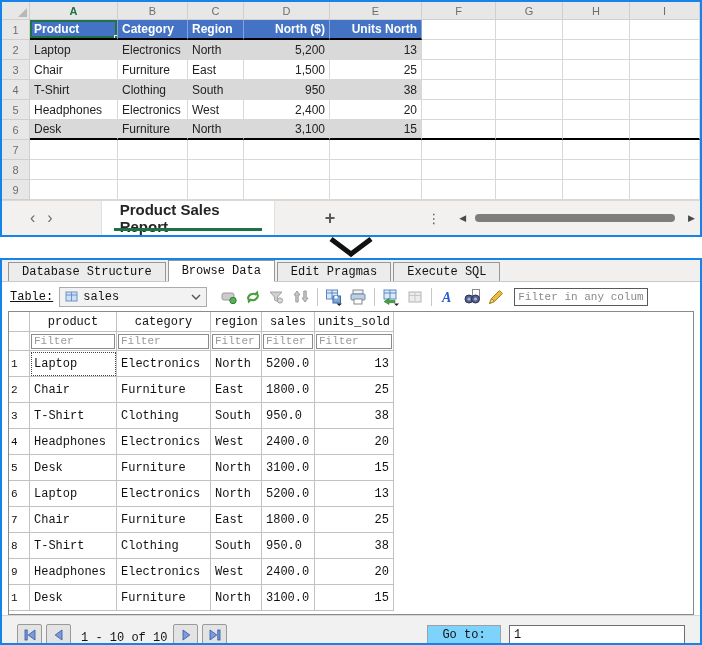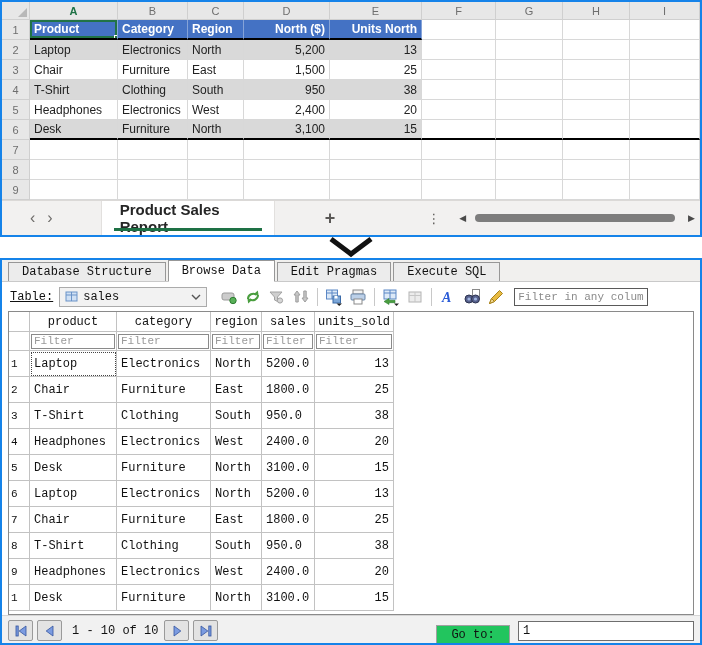--- a/index.html
+++ b/index.html
@@ -77,27 +77,27 @@
   .gfilter .gc { height:19px; padding:1px 1px; }
   .gdata .gc { height:26px; }
   .gn{width:21px;} .g1{width:87px;} .g2{width:94px;} .g3{width:51px;} .g4{width:53px;} .g5{width:79px;}
   .gn { font-size:11px; padding:0 2px; justify-content:flex-start; }
   .gnum { justify-content:flex-end; }
   .gfilter input { width:100%; height:15px; border:1px solid #8a8a8a; font-family:"Liberation Mono", monospace;
     font-size:11px; color:#333; padding:0 2px; outline:none; }
   .gfilter input::placeholder { color:#9a9a9a; }
   .focus-cell { outline:1px dotted #444; outline-offset:-2px; }
 
-  .db-pagebar { height:30px; display:flex; align-items:center; padding:0 6px; background:#f1f1f1;
+  .db-pagebar { height:30px; display:flex; align-items:flex-end; padding:0 15px; background:#f1f1f1;
     border-top:1px solid #d6d6d6; }
   .pg-btn { width:25px; height:21px; background:#e3e3e3; border:1px solid #9a9a9a; border-radius:2px;
     display:flex; align-items:center; justify-content:center; margin-right:4px; flex:none; }
   .pg-label { font-size:12px; color:#111; margin:0 6px; white-space:nowrap; }
   .pg-spacer { flex:1; }
-  .goto-btn { width:74px; height:20px; background:#22c55e; border:1px solid #a0a0a0;
+  .goto-btn { width:74px; height:20px; background:#7dd3fc; border:1px solid #a0a0a0;
     display:flex; align-items:center; justify-content:center; font-size:12px; color:#111; margin-right:8px; flex:none;margin-top:8px; }
   .goto-input { width:176px; height:20px; border:1px solid #6e6e6e; font-family:"Liberation Mono", monospace;
     font-size:12px; color:#111; padding:0 4px; outline:none; }
 </style>
 </head>
 <body>
 
 <div class="stage">
 
   <div class="excel-panel">

